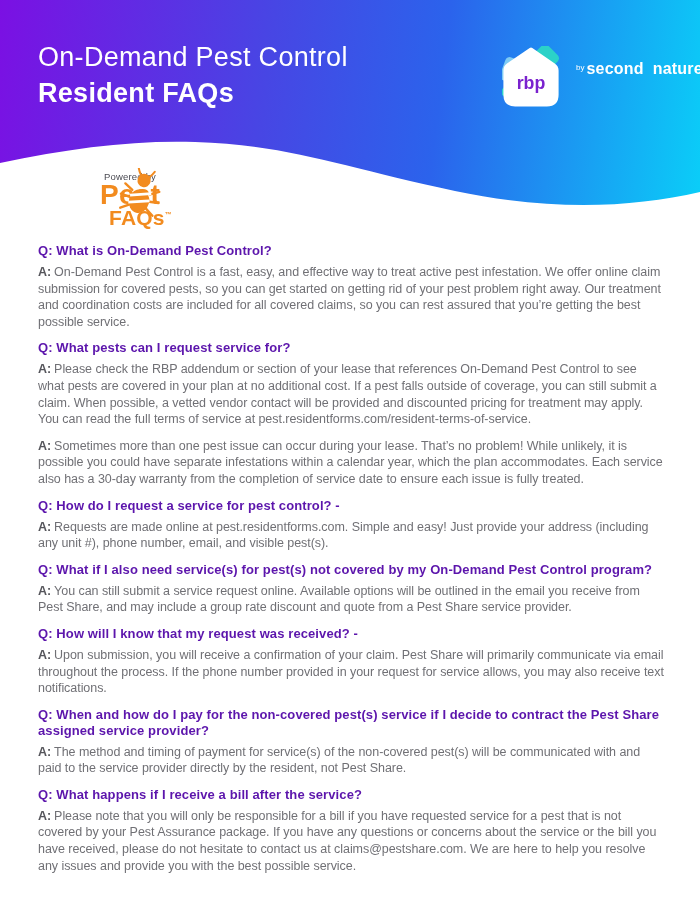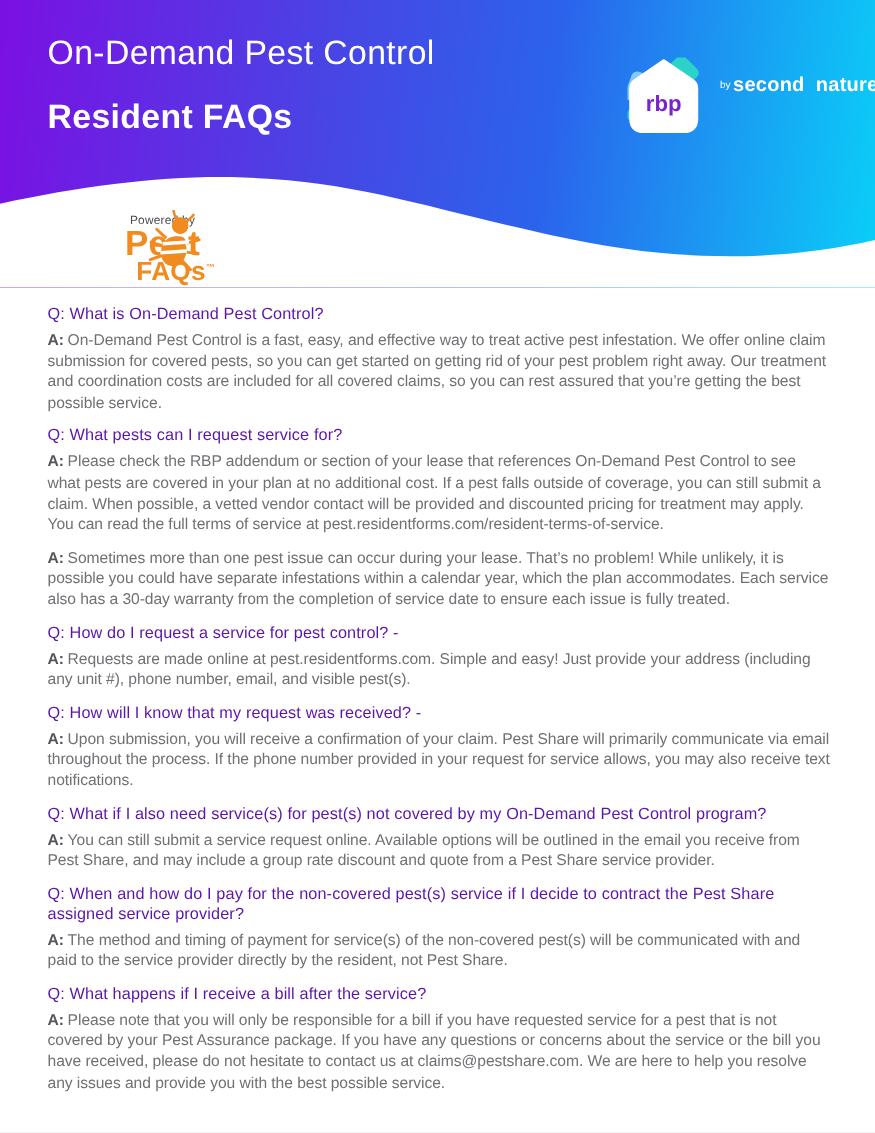--- a/index.html
+++ b/index.html
@@ -8,21 +8,21 @@
     background:#ffffff;overflow:hidden;
     font-family:"Liberation Sans", sans-serif;
   }
   
   .hero{
     position:absolute;top:0;left:0;width:700px;height:230px;
     background:linear-gradient(97deg,#7B10E3 0%,#4746E4 38%,#2B63EC 62%,#0ACFF8 100%);
   }
   .wave{position:absolute;left:0;bottom:0;width:700px;height:100px;display:block;}
   .hero-title1{
-    position:absolute;left:38px;top:27px;color:#ffffff;
+    position:absolute;left:38px;top:42px;color:#ffffff;
     font-size:27px;font-weight:500;letter-spacing:.3px;
   }
   .hero-title2{
     position:absolute;left:38px;top:78px;color:#ffffff;
     font-size:27px;font-weight:700;letter-spacing:.3px;
   }
   .rbp-badge{position:absolute;left:502px;top:46px;width:58px;height:62px;}
   .rbp-badge svg{width:100%;height:100%;display:block;}
   .sn-lockup{position:absolute;left:560px;top:62px;color:#ffffff;display:flex;margin-left:16px;}
   .sn-by{font-size:8px;font-weight:400;margin:1px 2px 0 0;}
@@ -32,21 +32,21 @@
   
   .powered{position:absolute;left:45px;top:171px;width:170px;text-align:center;}
   .powered-label{font-size:9.5px;color:#4A4A52;margin-bottom:3px;letter-spacing:.2px;}
   .ps-w1{font-size:28px;font-weight:800;color:#F28B1F;line-height:20px;letter-spacing:.2px;}
   .ps-w2{font-size:21px;font-weight:800;color:#F28B1F;line-height:20px;letter-spacing:.2px;margin-left:21px;}
   .ps-tm{font-size:7px;vertical-align:super;font-weight:700;}
   .bug{position:absolute;left:73px;top:-3px;width:46px;height:50px;}
   
   .faqs{position:absolute;left:38px;top:243px;width:626px;}
   .faq-q{
-    margin:0 0 5px 0;font-size:13px;line-height:16px;font-weight:400;
+    margin:0 0 5px 0;font-size:13px;line-height:16px;font-weight:700;
     color:#5C15AC;letter-spacing:.1px;
   }
   .faq-a{
     margin:0 0 10px 0;font-size:12.5px;line-height:16.6px;color:#707075;
     letter-spacing:-.05px;
   }
   .a-prefix{font-weight:700;color:#55555B;margin-right:3px;}
 </style>
 </head>
 <body>
@@ -119,27 +119,27 @@
     <section class="faq">
       <p class="faq-a"><span class="a-prefix">A:</span><span>Sometimes more than one pest issue can occur during your lease. That’s no problem! While unlikely, it is possible you could have separate infestations within a calendar year, which the plan accommodates. Each service also has a 30-day warranty from the completion of service date to ensure each issue is fully treated.</span></p>
     </section>
 
     <section class="faq">
       <h2 class="faq-q">Q: How do I request a service for pest control? -</h2>
       <p class="faq-a"><span class="a-prefix">A:</span><span>Requests are made online at pest.residentforms.com. Simple and easy! Just provide your address (including any unit #), phone number, email, and visible pest(s).</span></p>
     </section>
 
     <section class="faq">
-      <h2 class="faq-q">Q: How will I know that my request was received? -</h2>
-      <p class="faq-a"><span class="a-prefix">A:</span><span>Upon submission, you will receive a confirmation of your claim. Pest Share will primarily communicate via email throughout the process. If the phone number provided in your request for service allows, you may also receive text notifications.</span></p>
+      <h2 class="faq-q">Q: What if I also need service(s) for pest(s) not covered by my On-Demand Pest Control program?</h2>
+      <p class="faq-a"><span class="a-prefix">A:</span><span>You can still submit a service request online. Available options will be outlined in the email you receive from Pest Share, and may include a group rate discount and quote from a Pest Share service provider.</span></p>
     </section>
 
     <section class="faq">
-      <h2 class="faq-q">Q: What if I also need service(s) for pest(s) not covered by my On-Demand Pest Control program?</h2>
-      <p class="faq-a"><span class="a-prefix">A:</span><span>You can still submit a service request online. Available options will be outlined in the email you receive from Pest Share, and may include a group rate discount and quote from a Pest Share service provider.</span></p>
+      <h2 class="faq-q">Q: How will I know that my request was received? -</h2>
+      <p class="faq-a"><span class="a-prefix">A:</span><span>Upon submission, you will receive a confirmation of your claim. Pest Share will primarily communicate via email throughout the process. If the phone number provided in your request for service allows, you may also receive text notifications.</span></p>
     </section>
 
     <section class="faq">
       <h2 class="faq-q">Q: When and how do I pay for the non-covered pest(s) service if I decide to contract the Pest Share assigned service provider?</h2>
       <p class="faq-a"><span class="a-prefix">A:</span><span>The method and timing of payment for service(s) of the non-covered pest(s) will be communicated with and paid to the service provider directly by the resident, not Pest Share.</span></p>
     </section>
 
     <section class="faq">
       <h2 class="faq-q">Q: What happens if I receive a bill after the service?</h2>
       <p class="faq-a"><span class="a-prefix">A:</span><span>Please note that you will only be responsible for a bill if you have requested service for a pest that is not covered by your Pest Assurance package. If you have any questions or concerns about the service or the bill you have received, please do not hesitate to contact us at claims@pestshare.com. We are here to help you resolve any issues and provide you with the best possible service.</span></p>

